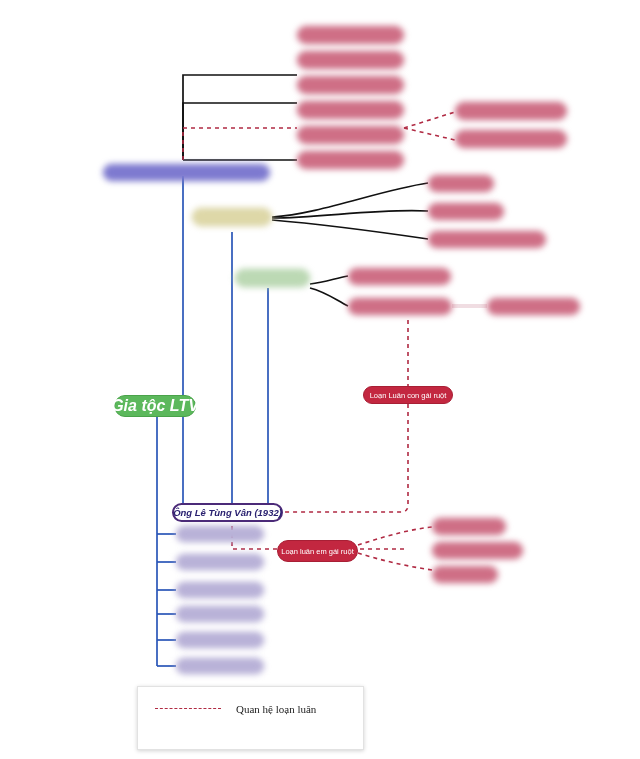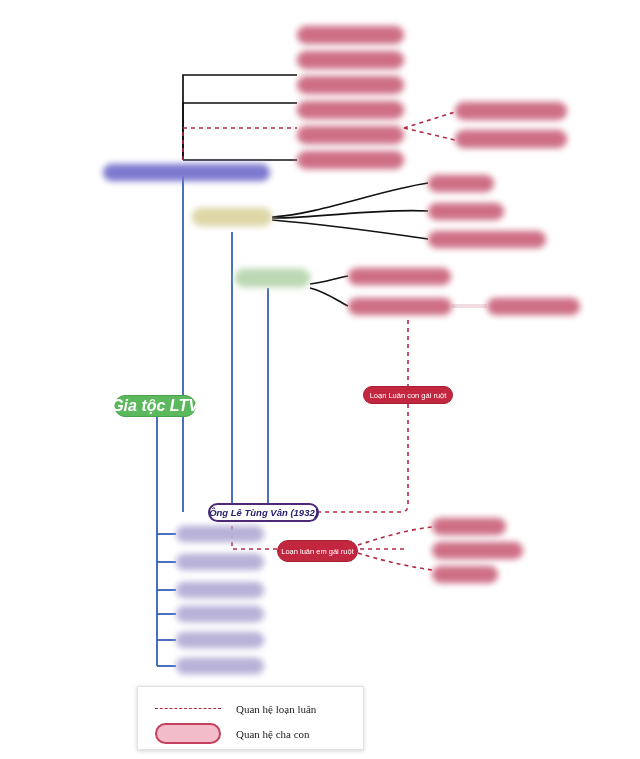--- a/index.html
+++ b/index.html
@@ -77,21 +77,20 @@
     position:absolute;
     box-sizing:border-box;
     background:#ffffff;
     border:2px solid #4b2a78;
     border-radius:999px;
     color:#2a2170;
     font-style:italic;font-weight:bold;font-size:9.5px;
     display:flex;align-items:center;justify-content:center;
     z-index:8;
     white-space:nowrap;
-    margin-left:36px;
   }
   .badge{
     position:absolute;
     box-sizing:border-box;
     background:#c32740;
     border:1.5px solid #a81f35;
     border-radius:999px;
     color:#ffffff;
     font-size:7.5px;
     display:flex;align-items:center;justify-content:center;
@@ -238,21 +237,15 @@
   <div class="node lav blurred" style="left:176px;top:632px;width:88px;height:16px;"></div>
   <div class="node lav blurred" style="left:176px;top:658px;width:88px;height:16px;"></div>
 
   <div id="legend">
     <div class="legend-row" style="top:6px;">
       <div class="legend-sample">
         <div class="legend-dash"></div>
       </div>
       <div class="legend-label">Quan hệ loạn luân</div>
     </div>
-    <div class="legend-row" style="top:31px;">
-      <div class="legend-sample">
-        <div class="legend-pill"></div>
-      </div>
-      <div class="legend-label">Quan hệ cha con</div>
-    </div>
   </div>
 
 </div>
 
 </body></html>

